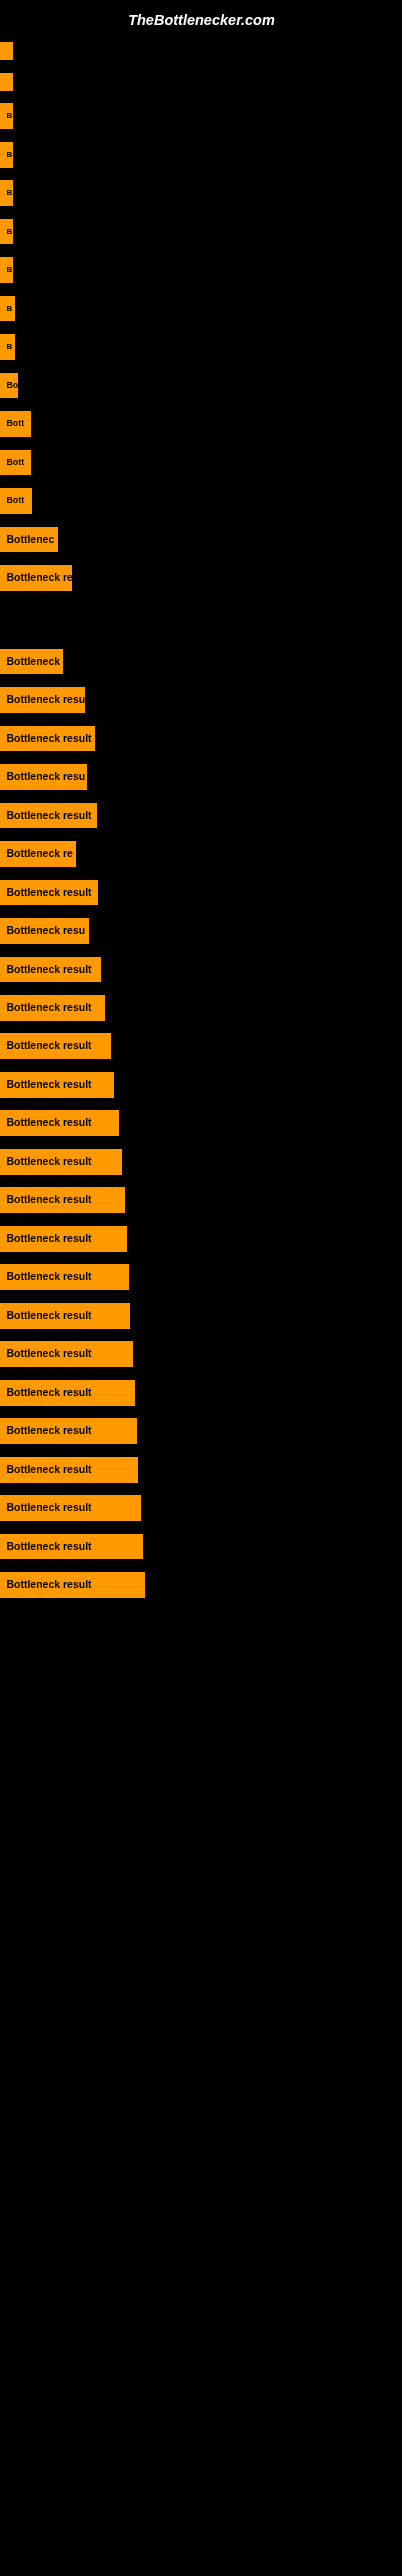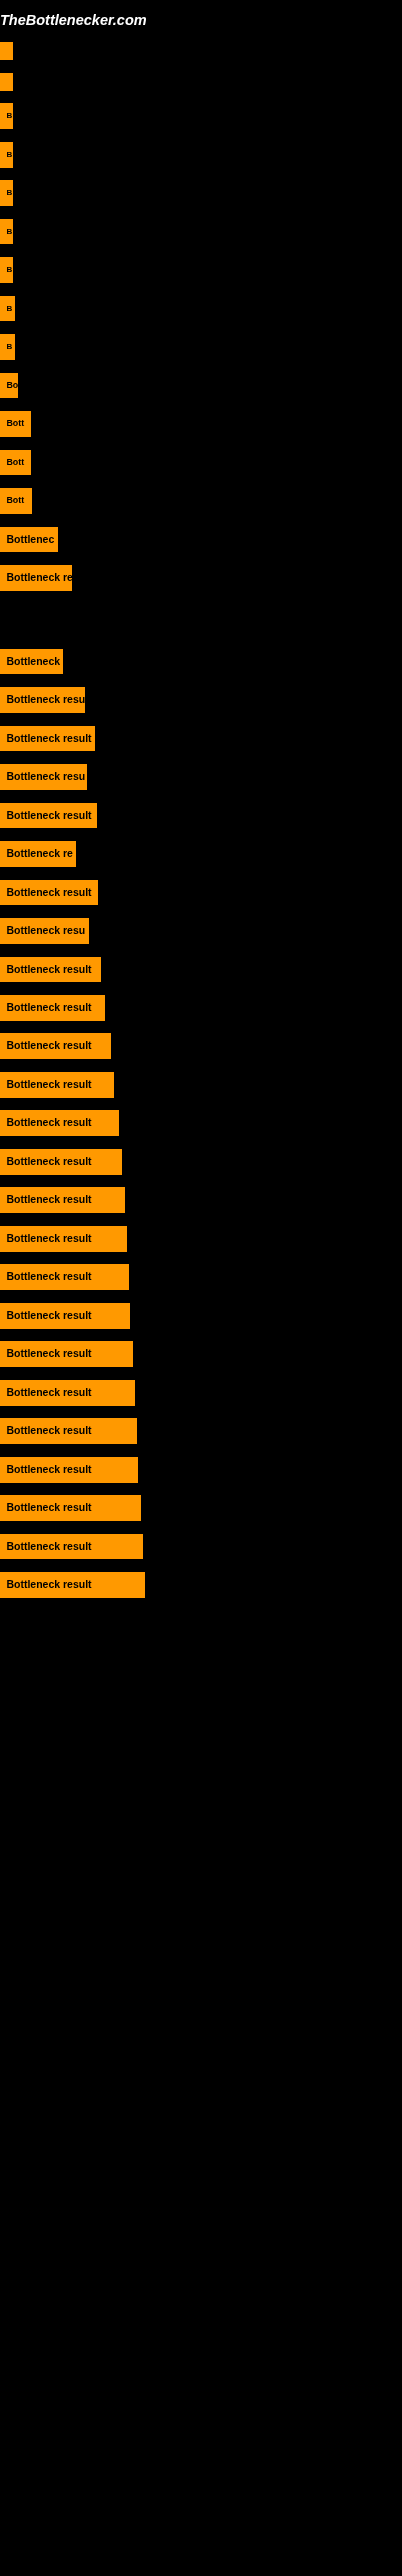--- a/index.html
+++ b/index.html
@@ -14,21 +14,21 @@
       overflow-x: hidden;
     }
     .page-container {
       width: 403px;
       min-height: 2576px;
       background-color: #000;
       position: relative;
     }
     .site-title {
       color: #fff;
-      text-align: left;
+      text-align: center;
       font-size: 14.5px;
       font-weight: bold;
       padding: 12px 0 8px 0;
       font-style: italic;
     }
     .chart-area {
       position: relative;
       width: 403px;
       background: #000;
     }

